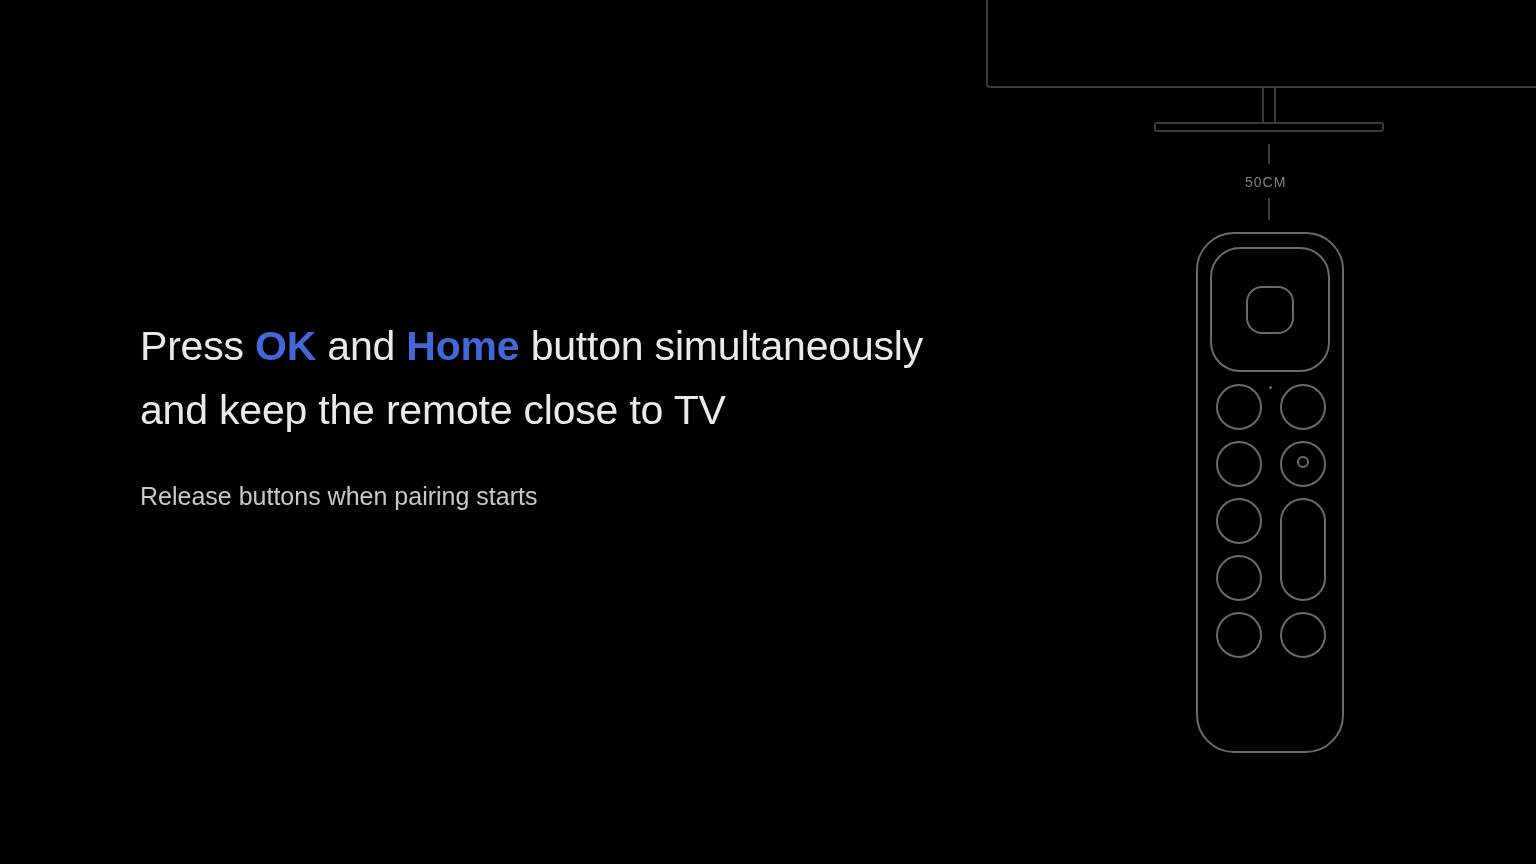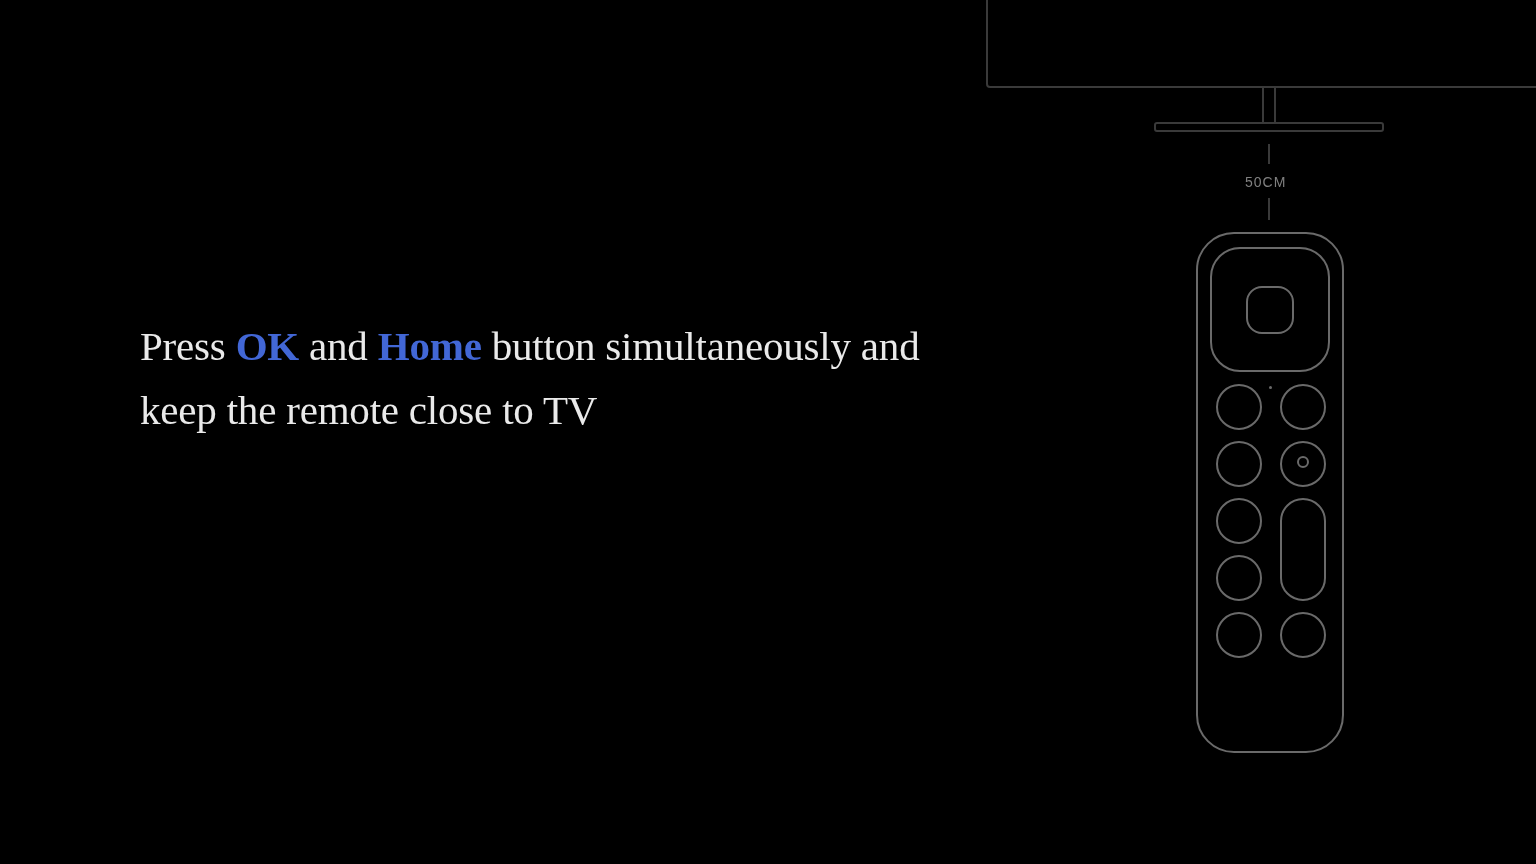--- a/index.html
+++ b/index.html
@@ -15,21 +15,20 @@
       font-family: -apple-system, BlinkMacSystemFont, "Segoe UI", Helvetica, Arial, sans-serif;
       position: relative;
       overflow: hidden;
     }
     
     .text-content {
       position: absolute;
       left: 140px;
       top: 315px;
       width: 800px;
-      font-family: Liberation Serif, serif;
     }
     
     .main-instruction {
       color: #eaeaea;
       font-size: 41px;
       font-weight: 400;
       line-height: 1.55;
       letter-spacing: -0.2px;
     }
     
@@ -195,20 +194,21 @@
     .btn-row5-left { top: 378px; left: 18px; }
     .btn-row5-right { top: 378px; left: 82px; }
   </style>
 </head>
 <body>
 
 <div class="text-content">
   <div class="main-instruction">
     <span>Press </span><span class="highlight">OK</span><span> and </span><span class="highlight">Home</span><span> button simultaneously and keep the remote close to TV</span>
   </div>
+  <div class="sub-instruction">Release buttons when pairing starts</div>
 </div>
 
 <div class="illustration">
   <div class="tv-frame"></div>
   <div class="tv-stand-neck"></div>
   <div class="tv-stand-base"></div>
 
   <div class="distance-line-1"></div>
   <div class="distance-label">50CM</div>
   <div class="distance-line-2"></div>

